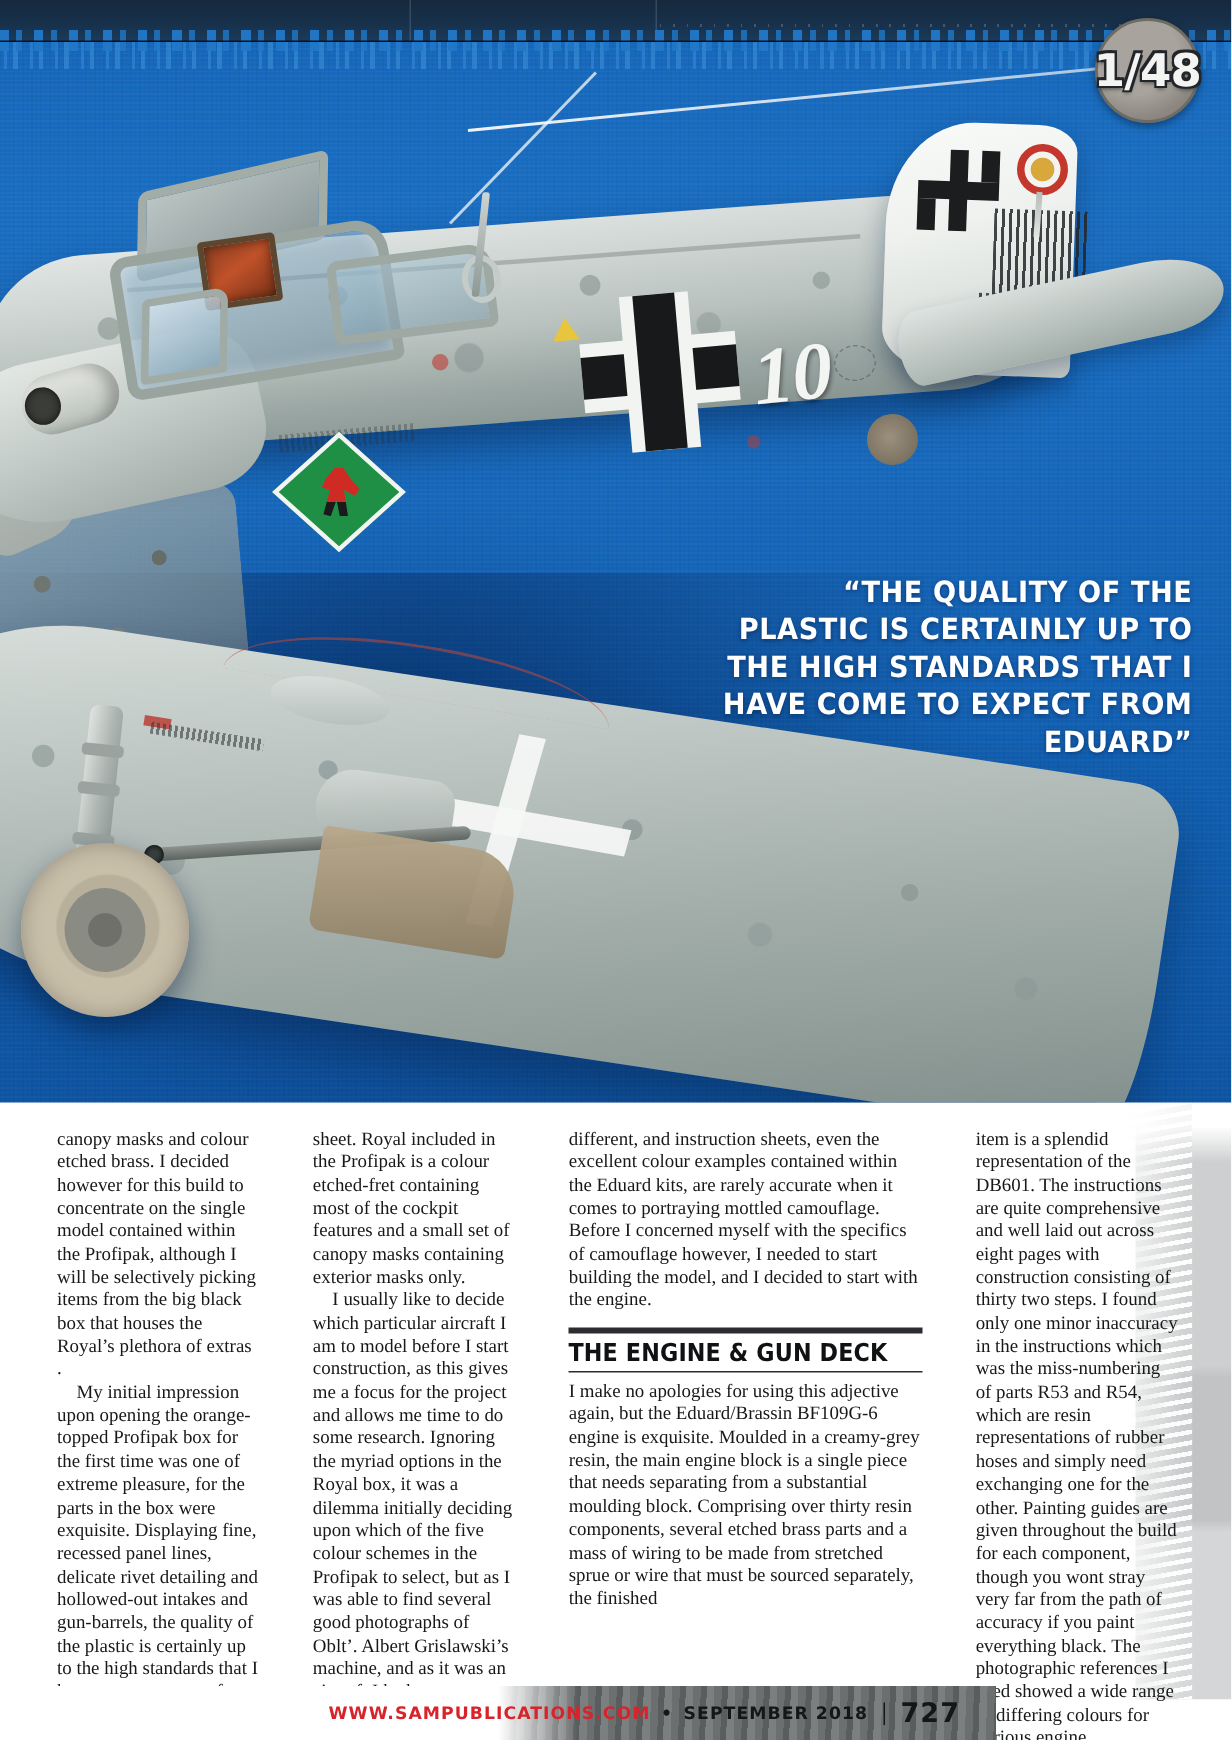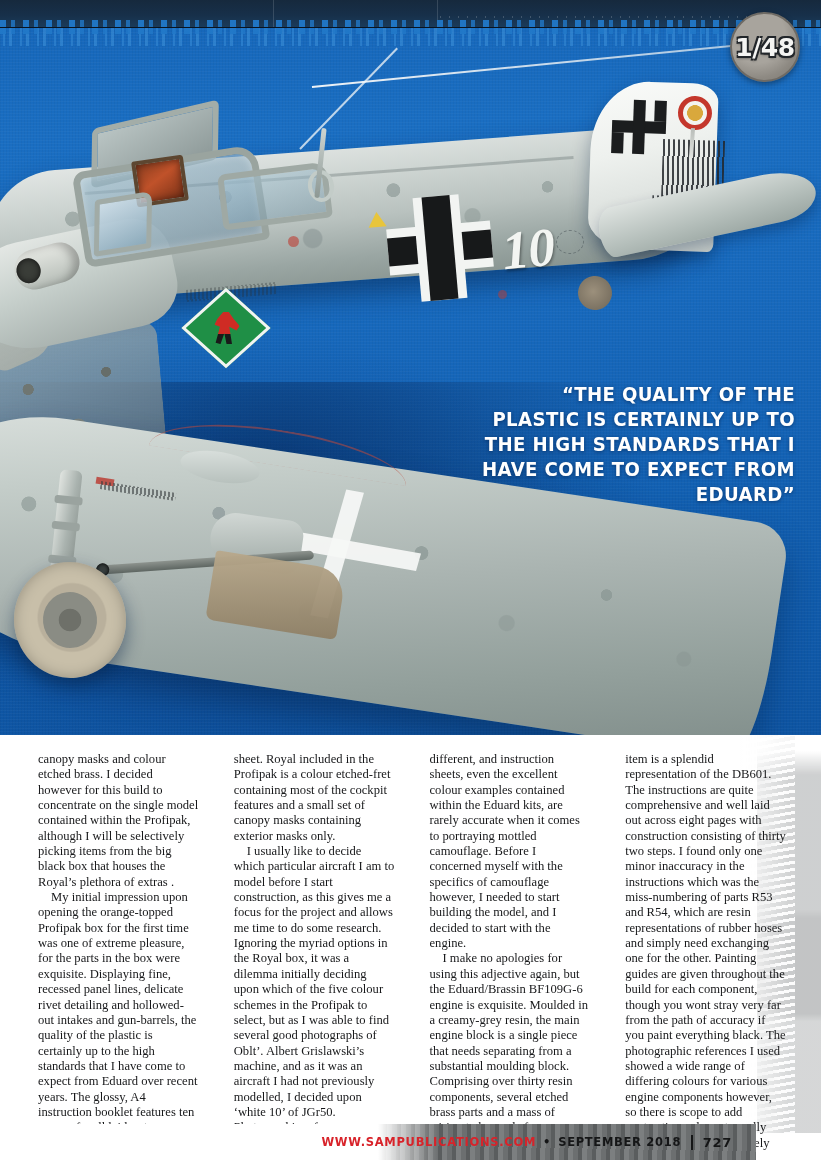--- a/index.html
+++ b/index.html
@@ -356,21 +356,21 @@
   .scale-badge{
     position:absolute; right:21px; top:12px; width:70px; height:70px;
     border-radius:50%;
     background:radial-gradient(circle at 38% 32%, #a8a49d 0 46%, #8e8a83 70%, #7a766f 100%);
     border:2px solid #6e6a64;
     display:flex; align-items:center; justify-content:center;
     box-shadow:0 2px 6px rgba(0,0,0,.4);
   }
   .scale-badge span{
     font-family:"DejaVu Sans", sans-serif;
-    font-weight:bold; font-size:25px; color:#f4f4f2; letter-spacing:-.5px;
+    font-weight:bold; font-size:30px; color:#f4f4f2; letter-spacing:-.5px;
     text-shadow:
       -1.6px -1.6px 0 #22262a, 1.6px -1.6px 0 #22262a,
       -1.6px 1.6px 0 #22262a, 1.6px 1.6px 0 #22262a,
       0 2px 3px rgba(0,0,0,.55);
   }
 
   
   .pullquote{
     position:absolute; right:26px; top:382px; width:340px;
     text-align:right;
@@ -417,37 +417,37 @@
     -webkit-mask-image:linear-gradient(270deg, rgba(0,0,0,1) 0 30%, rgba(0,0,0,0) 95%);
             mask-image:linear-gradient(270deg, rgba(0,0,0,1) 0 30%, rgba(0,0,0,0) 95%);
   }
   .watermark .wm-fade{
     position:absolute; inset:0;
     background:linear-gradient(270deg, rgba(255,255,255,0) 0 35%, rgba(255,255,255,1) 92%);
   }
 
   
   .footer{
-    position:absolute; left:0; bottom:0; width:756px; height:36px;
+    position:absolute; left:0; bottom:0; width:664px; height:36px;
     background:
       linear-gradient(90deg, rgba(255,255,255,1) 0 50%, rgba(255,255,255,0) 58%),
       repeating-linear-gradient(92deg, #6c6f70 0 5px, #5a5d5e 5px 9px, #7c7f80 9px 14px),
       #6e7172;
     display:flex; align-items:center; justify-content:flex-end;
     padding-right:24px;
   }
   .footer-inner{
     font-family:"DejaVu Sans", sans-serif; font-weight:bold;
     font-size:11.5px; letter-spacing:.7px; display:flex; align-items:center; gap:7px;
   }
   .f-url{ color:#d8232a; }
   .f-dot{ color:#151617; }
   .f-date{ color:#151617; }
   .f-sep{ display:inline-block; width:1.6px; height:15px; background:#151617; margin:0 3px; }
-  .f-page{ color:#151617; font-size:13px; }
+  .f-page{ color:#151617; font-size:18px; }
 </style>
 </head>
 <body>
 
 <div id="page">
 
   <div class="photo">
 
     <div class="mat-texture"></div>
     <div class="mat-shadow"></div>
@@ -553,20 +553,25 @@
       <p>My initial impression upon opening the orange-topped Profipak box for the first time was one of extreme pleasure, for the parts in the box were exquisite. Displaying fine, recessed panel lines, delicate rivet detailing and hollowed-out intakes and gun-barrels, the quality of the plastic is certainly up to the high standards that I have come to expect from Eduard over recent years. The glossy, A4 instruction booklet features ten pages of well laid-out construction diagrams and full-colour profiles of the five colourful machines that are optioned on the Cartograph decal</p>
     </div>
 
     <div class="col">
       <p>sheet. Royal included in the Profipak is a colour etched-fret containing most of the cockpit features and a small set of canopy masks containing exterior masks only.</p>
       <p>I usually like to decide which particular aircraft I am to model before I start construction, as this gives me a focus for the project and allows me time to do some research. Ignoring the myriad options in the Royal box, it was a dilemma initially deciding upon which of the five colour schemes in the Profipak to select, but as I was able to find several good photographs of Oblt’. Albert Grislawski’s machine, and as it was an aircraft I had not previously modelled, I decided upon ‘white 10’ of JGr50. Photographic references are essential to my builds, especially for Luftwaffe fighters, as the very nature of the mottled camouflage applied to these machines makes each one of them uniquely</p>
     </div>
 
     <div class="col">
       <p>different, and instruction sheets, even the excellent colour examples contained within the Eduard kits, are rarely accurate when it comes to portraying mottled camouflage. Before I concerned myself with the specifics of camouflage however, I needed to start building the model, and I decided to start with the engine.</p>
+      <div class="sec-head-wrap">
+        <div class="sec-rule-top"></div>
+        <div class="sec-head">THE ENGINE &amp; GUN DECK</div>
+        <div class="sec-rule-bot"></div>
+      </div>
       <p>I make no apologies for using this adjective again, but the Eduard/Brassin BF109G-6 engine is exquisite. Moulded in a creamy-grey resin, the main engine block is a single piece that needs separating from a substantial moulding block. Comprising over thirty resin components, several etched brass parts and a mass of wiring to be made from stretched sprue or wire that must be sourced separately, the finished</p>
     </div>
 
     <div class="col">
       <p>item is a splendid representation of the DB601. The instructions are quite comprehensive and well laid out across eight pages with construction consisting of thirty two steps. I found only one minor inaccuracy in the instructions which was the miss-numbering of parts R53 and R54, which are resin representations of rubber hoses and simply need exchanging one for the other. Painting guides are given throughout the build for each component, though you wont stray very far from the path of accuracy if you paint everything black. The photographic references I used showed a wide range of differing colours for various engine components however, so there is scope to add contrasting colours to really show off some of that lovely detail.</p>
 
     </div>
 
   </div>
 

